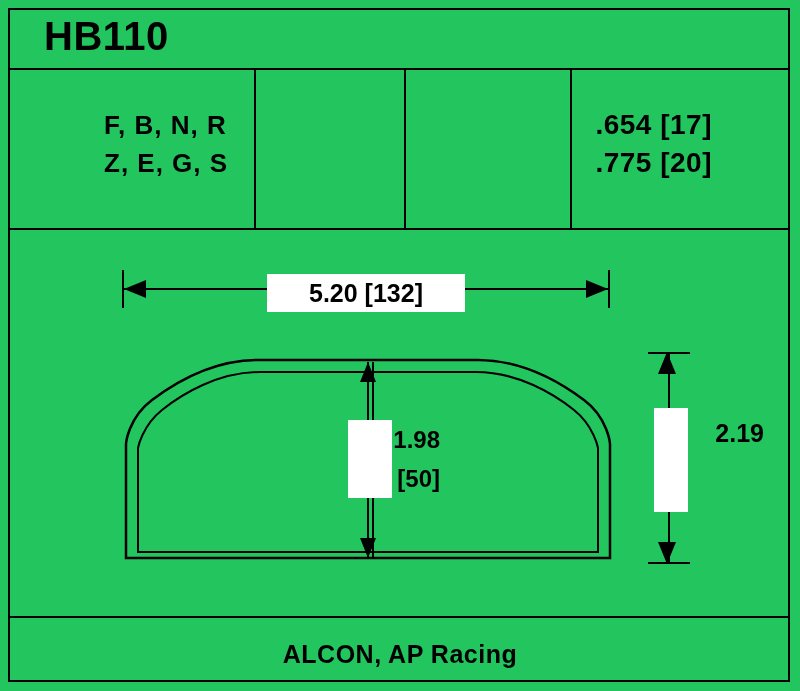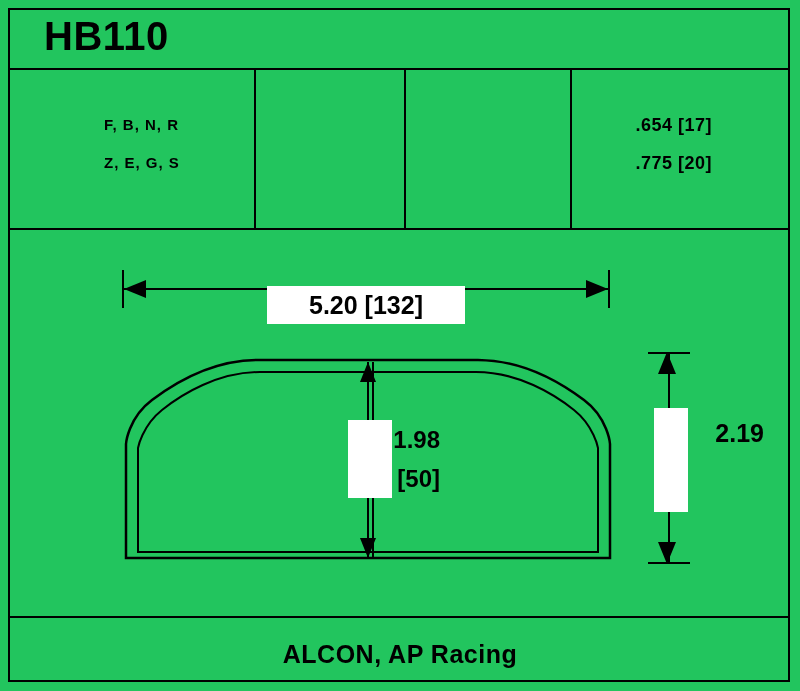--- a/index.html
+++ b/index.html
@@ -64,30 +64,30 @@
     height: 158px;
   }
   .vline.v1 { left: 254px; }
   .vline.v2 { left: 404px; }
   .vline.v3 { left: 570px; }
 
   .codes {
     position: absolute;
     left: 104px;
     top: 106px;
-    font-size: 15px;
+    font-size: 26px;
     font-weight: bold;
     line-height: 38px;
     letter-spacing: 1px;
   }
   .thickness {
     position: absolute;
     right: 88px;
     top: 106px;
-    font-size: 18px;
+    font-size: 28px;
     font-weight: bold;
     line-height: 38px;
     text-align: left;
     letter-spacing: 0.5px;
   }
 
   
   .dim-h {
     position: absolute;
     left: 122px;
@@ -131,21 +131,21 @@
   .dim-h .label {
     position: absolute;
     left: 0;
     right: 0;
     top: 8px;
     text-align: center;
     font-size: 25px;
     font-weight: bold;
     background: #ffffff;
     width: 198px;
-    margin: 16px auto;
+    margin: 4px auto;
     line-height: 38px;
   }
 
   
   .dim-v {
     position: absolute;
     left: 634px;
     top: 352px;
     width: 130px;
     height: 212px;

